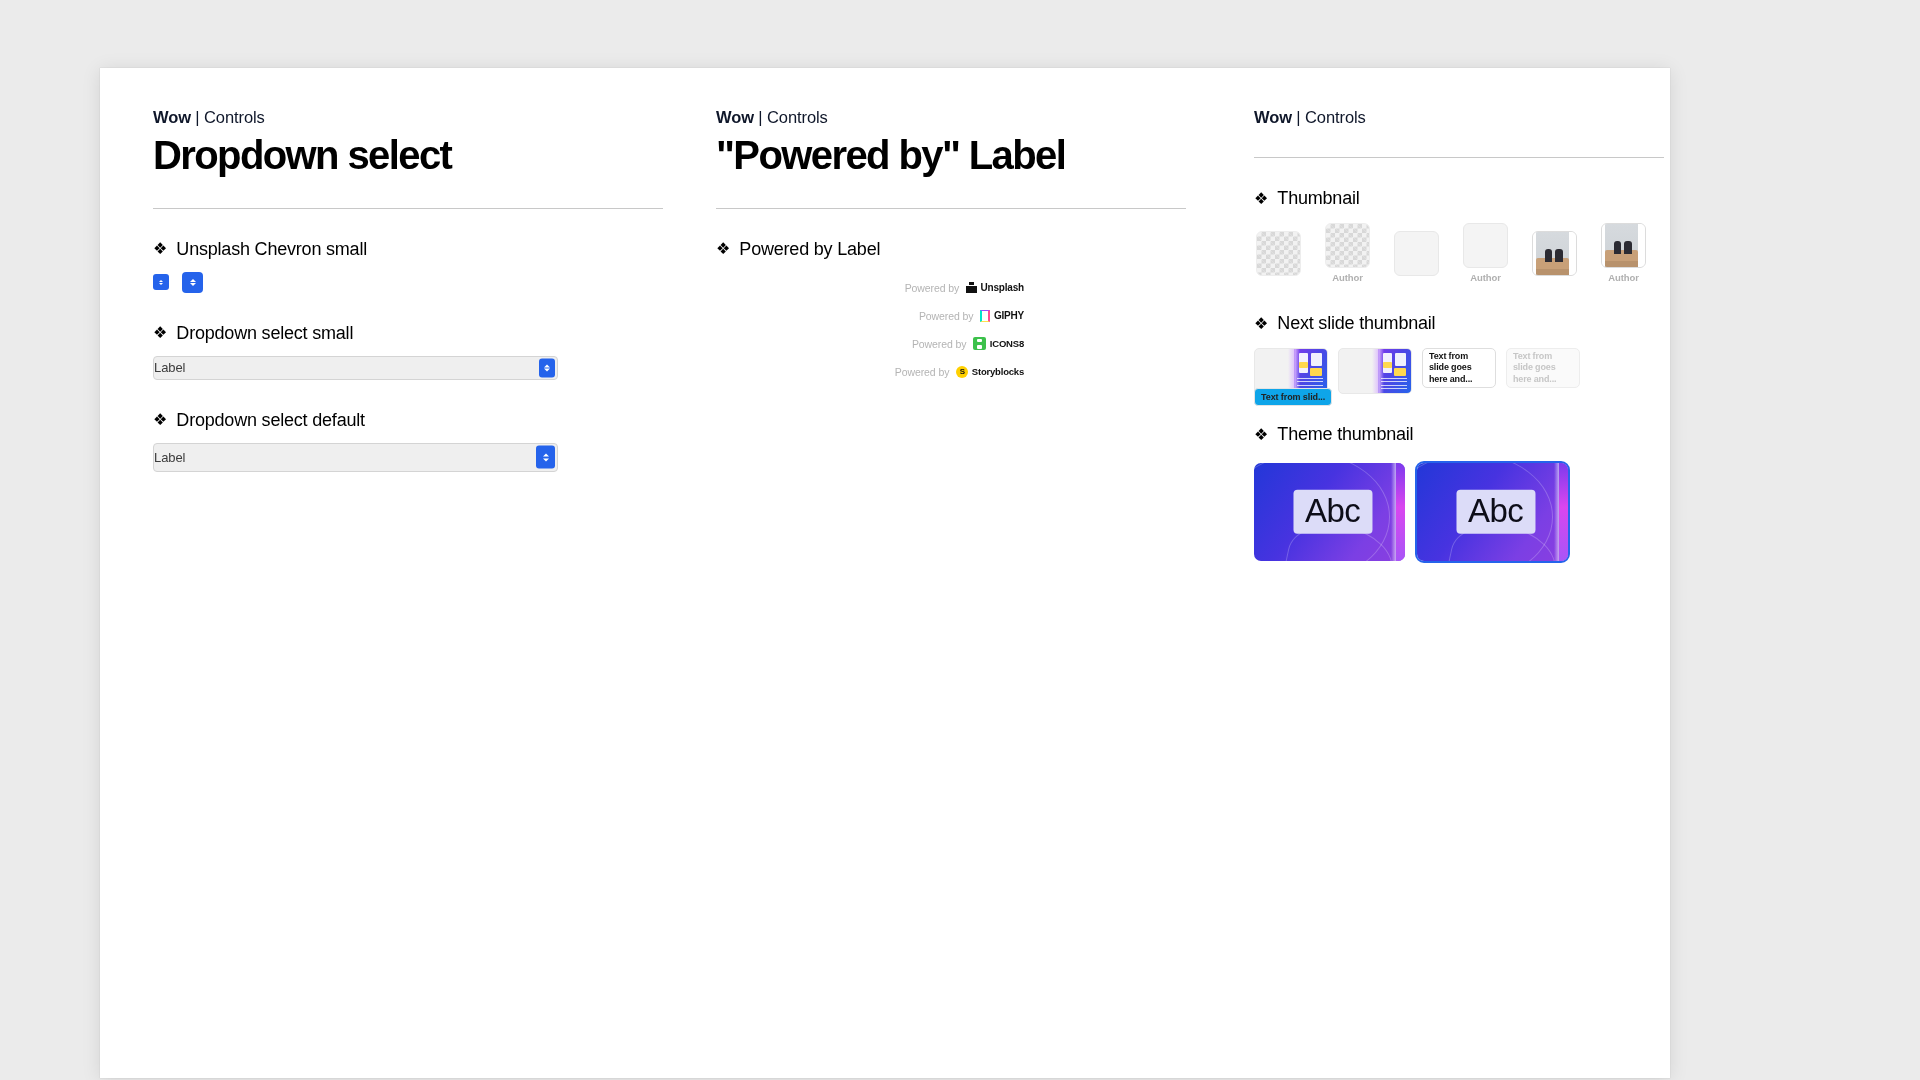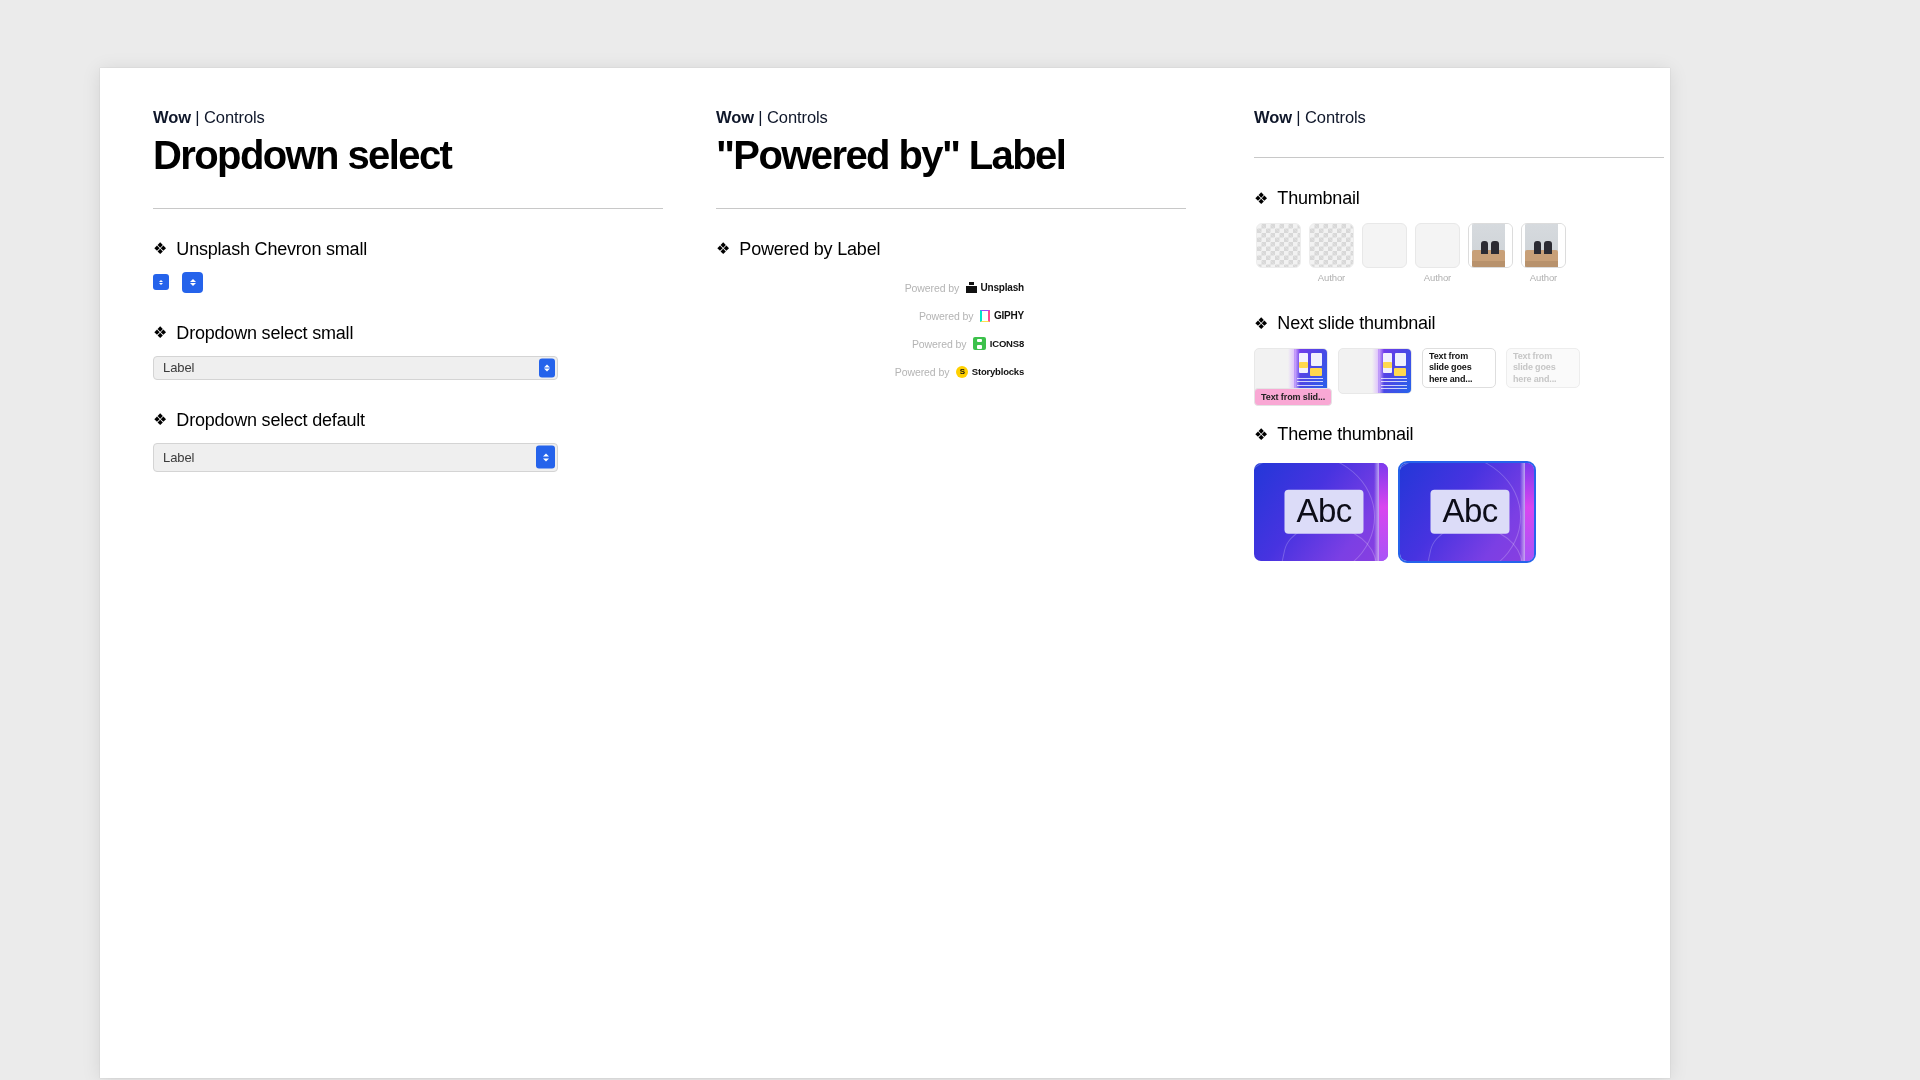--- a/index.html
+++ b/index.html
@@ -65,21 +65,21 @@
 
   
   .select {
     position: relative; margin-top: 12px;
     background: #efefef; border: 1px solid #d4d4d4; border-radius: 4px;
     display: flex; align-items: center;
   }
   .select.small { width: 405px; height: 24px; }
   .select.default { width: 405px; height: 29px; }
   .select-label {
-    font-size: 13px; color: #3c3c3c; padding-left: 9px; letter-spacing: -0.1px;
+    font-size: 13px; color: #3c3c3c; letter-spacing: -0.1px;
   }
   .select-stepper {
     position: absolute; right: 2px; top: 50%; transform: translateY(-50%);
     background: #2563eb; border-radius: 3px;
     display: flex; align-items: center; justify-content: center;
   }
   .select.small .select-stepper { width: 16px; height: 19px; }
   .select.default .select-stepper { width: 19px; height: 23px; }
 
   
@@ -114,21 +114,21 @@
   .logo-icons8::before { left: 4px; top: 1.5px; width: 5px; height: 3.5px; }
   .logo-icons8::after { left: 4px; top: 8px; width: 5px; height: 3.5px; }
   .logo-storyblocks {
     width: 12px; height: 12px; border-radius: 50%; background: #ffd000;
     display: flex; align-items: center; justify-content: center;
     font-size: 8px; font-weight: 700; color: #111; line-height: 1;
   }
   .pb-name.sb { font-size: 9.5px; }
 
   
-  .thumb-row { display: flex; align-items: flex-start; gap: 4px; margin-top: 14px; }
+  .thumb-row { display: flex; align-items: center; gap: 20px; margin-top: 14px; font-weight: bold; }
   .thumb-cell { display: flex; flex-direction: column; align-items: center; width: 49px; }
   .thumb {
     width: 45px; height: 45px; border-radius: 6px; overflow: hidden;
     border: 1px solid #e6e6e6; background: #f4f4f4;
   }
   .thumb.checker {
     background-image:
       linear-gradient(45deg, #d8d8d8 25%, transparent 25%, transparent 75%, #d8d8d8 75%),
       linear-gradient(45deg, #d8d8d8 25%, transparent 25%, transparent 75%, #d8d8d8 75%);
     background-size: 9px 9px;
@@ -188,41 +188,41 @@
   .mini.d { left: 16%; top: 30%; width: 26%; height: 14%; background: #ffd84d; }
   .slide-lines {
     position: absolute; left: 10%; bottom: 8%; width: 78%; height: 26%;
     background: repeating-linear-gradient(
       to bottom,
       rgba(255,255,255,0.75) 0px, rgba(255,255,255,0.75) 1px,
       transparent 1px, transparent 3.4px);
   }
   .slide-caption {
     position: absolute; left: 0; top: 40px;
-    background: #f9a8d4; border: 1px solid #e4e4e4; border-radius: 4px;
+    background: #0ea5e9; border: 1px solid #e4e4e4; border-radius: 4px;
     padding: 3px 6px; font-size: 9px; color: #222; white-space: nowrap;
     font-weight: 700; letter-spacing: -0.1px;
   }
   .slide-textcard {
     width: 74px; height: 40px; border-radius: 5px;
     background: #fff; border: 1px solid #dedede;
     display: flex; align-items: center; justify-content: center;
     padding: 4px 6px;
   }
   .slide-textcard.muted { background: #fafafa; border-color: #ededed; }
   .slide-textcard .tt {
     font-size: 9px; font-weight: 700; color: #111; line-height: 1.28;
     text-align: left; letter-spacing: -0.15px;
   }
   .slide-textcard.muted .tt { color: #c6c6c6; }
 
   
   .theme-row { display: flex; align-items: center; gap: 12px; margin-top: 18px; }
   .theme-card {
-    width: 134px; height: 98px; border-radius: 7px; position: relative;
+    width: 151px; height: 98px; border-radius: 7px; position: relative;
     overflow: hidden;
     background: linear-gradient(125deg, #2337d8 0%, #4733e0 40%, #7b3fe4 75%, #8b3fe0 100%);
   }
   .theme-card.selected { outline: 2.5px solid #2563eb; outline-offset: 0px; }
   .theme-edge {
     position: absolute; right: 0; top: 0; width: 9px; height: 100%;
     background: linear-gradient(180deg, #7c3aed 0%, #d946ef 45%, #a855f7 100%);
   }
   .theme-edge::after {
     content: ""; position: absolute; left: -5px; top: 0; width: 5px; height: 100%;

